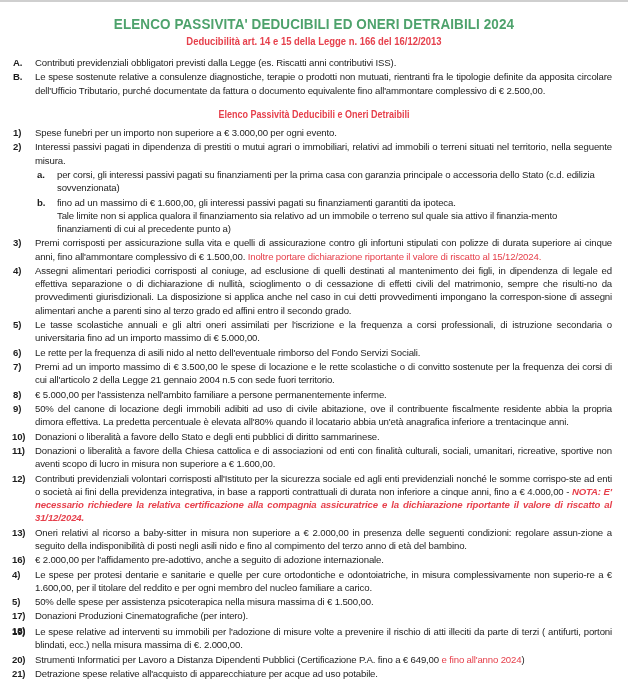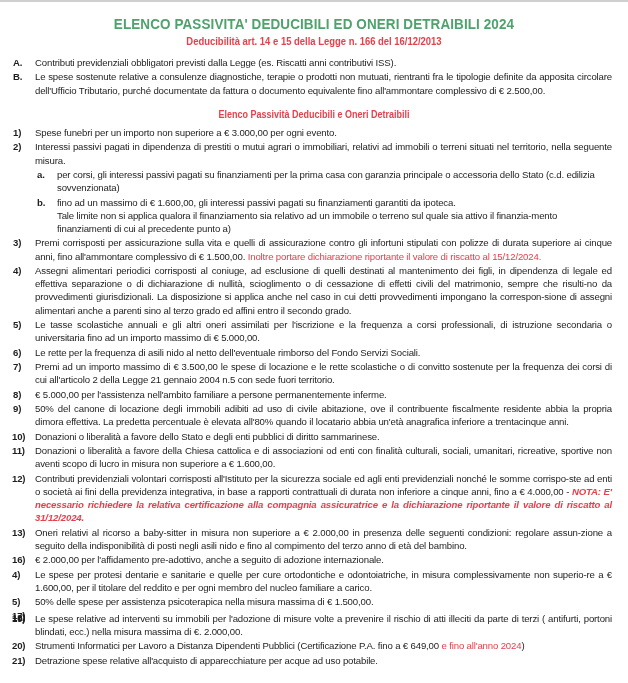--- a/index.html
+++ b/index.html
@@ -173,20 +173,21 @@
     <div class="gap"></div>
 
     <div class="item wide">
       <span class="num">5)</span>
       <b>50%</b><span> delle spese per assistenza psicoterapica nella misura massima di </span><b>€ 1.500,00</b><span>.</span>
     </div>
     <div class="gap"></div>
 
     <div class="item wide">
       <span class="num">17)</span>
+      <span>Donazioni Produzioni Cinematografiche (per intero).</span>
     </div>
     <div class="gap"></div>
 
     <div class="item wide">
       <span class="num">18)</span>
     </div>
     <div class="gap"></div>
 
     <div class="item wide">
       <span class="num">19)</span>

